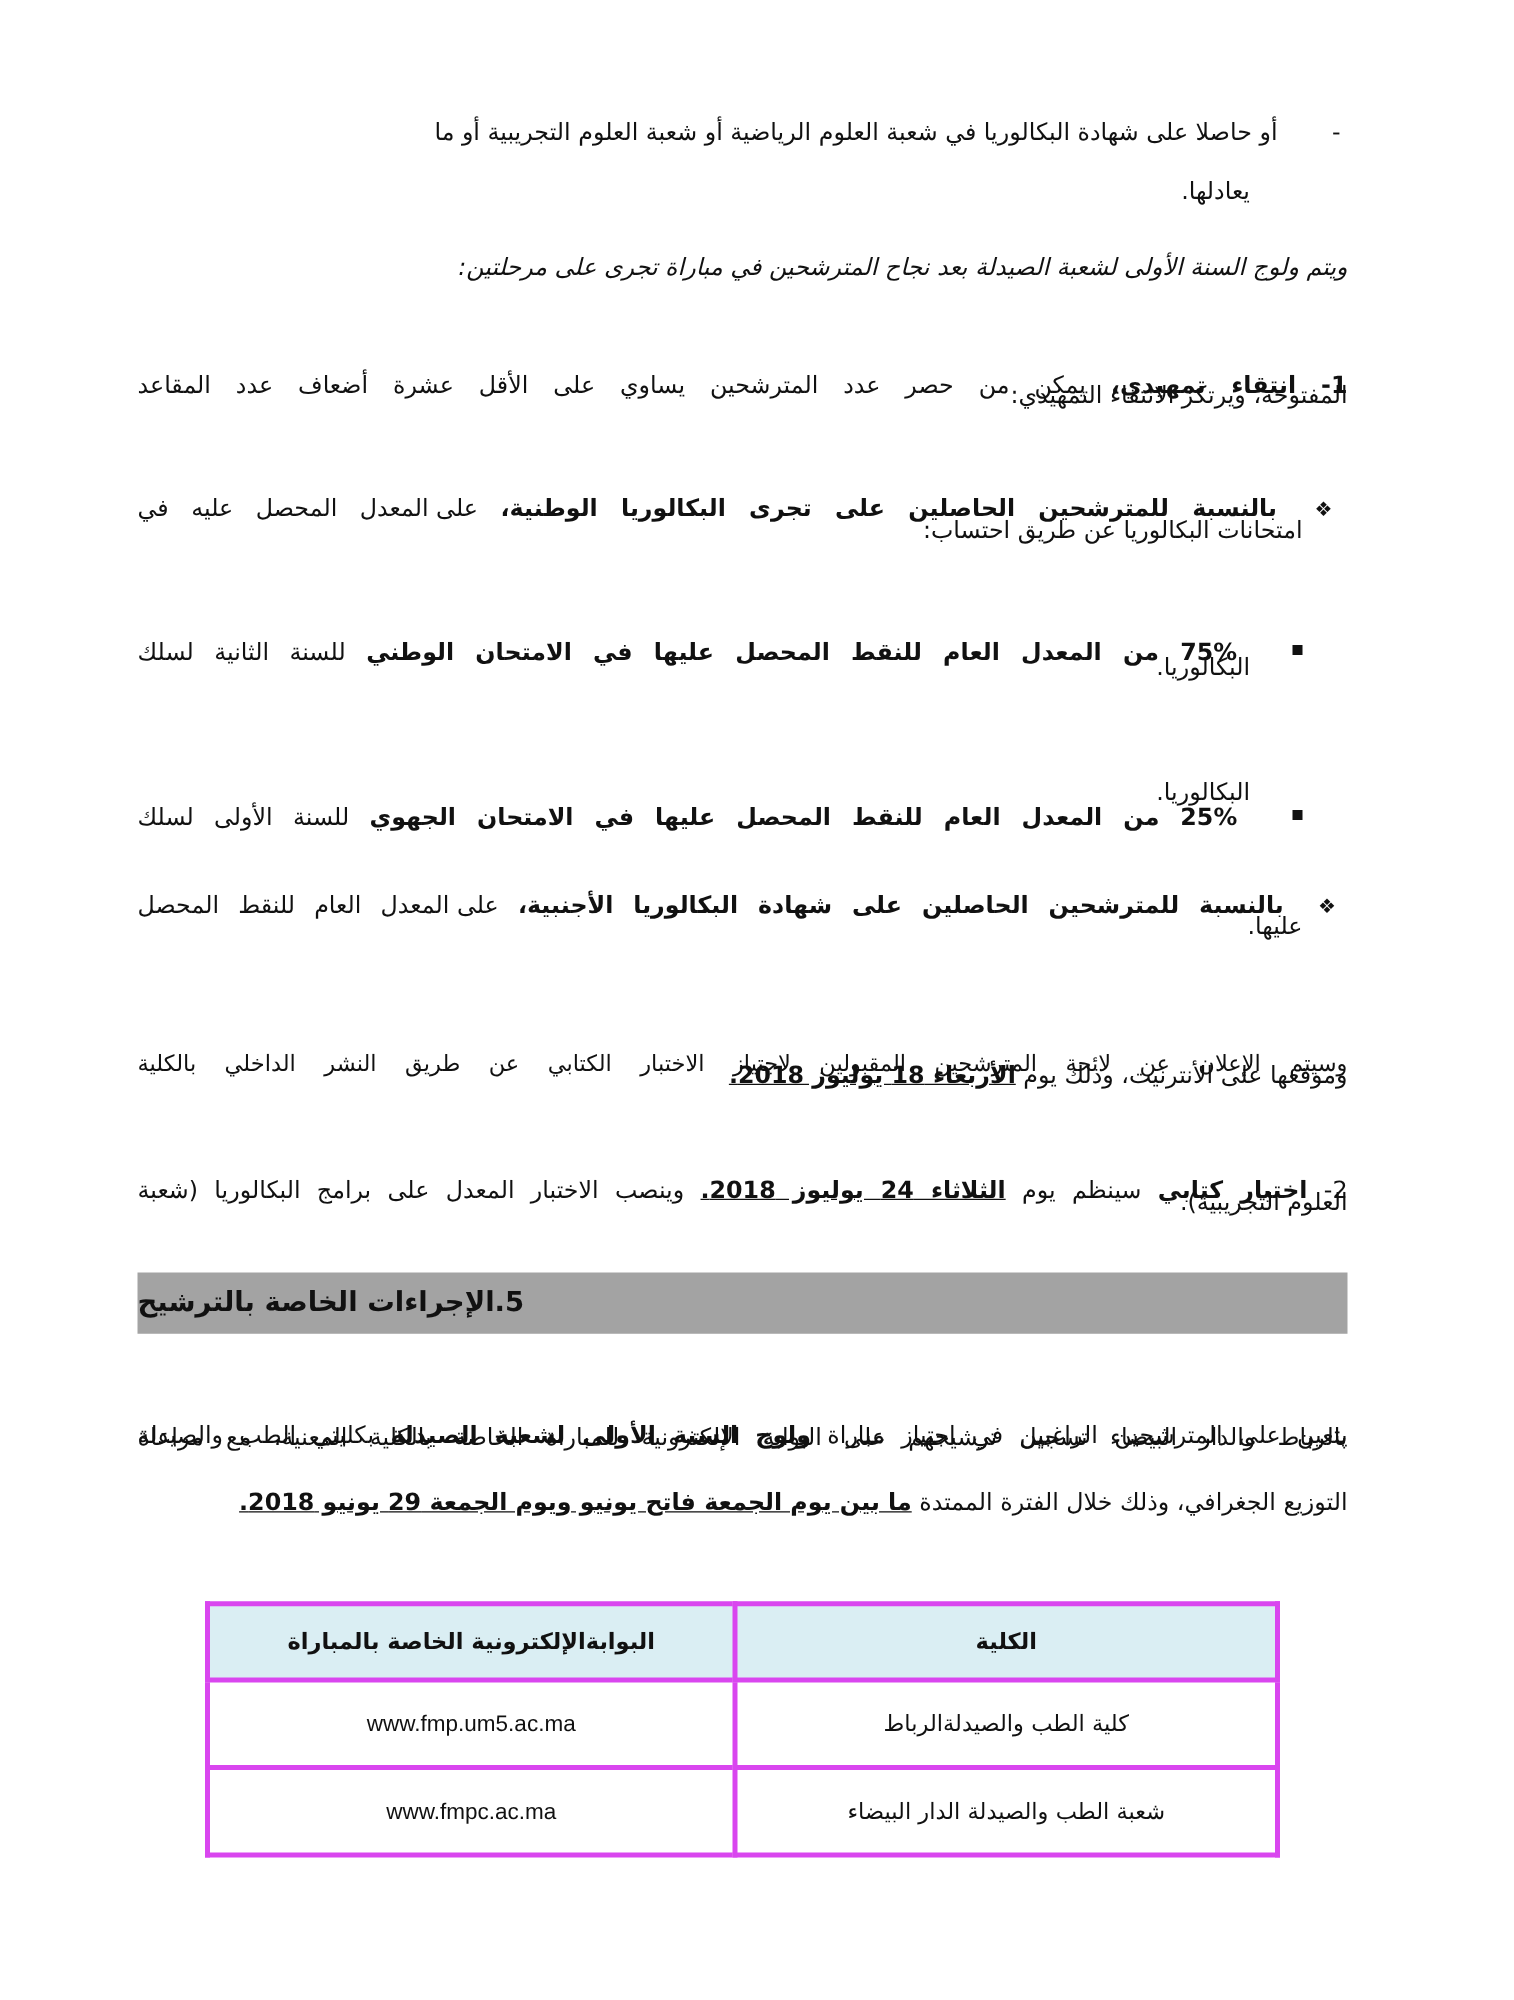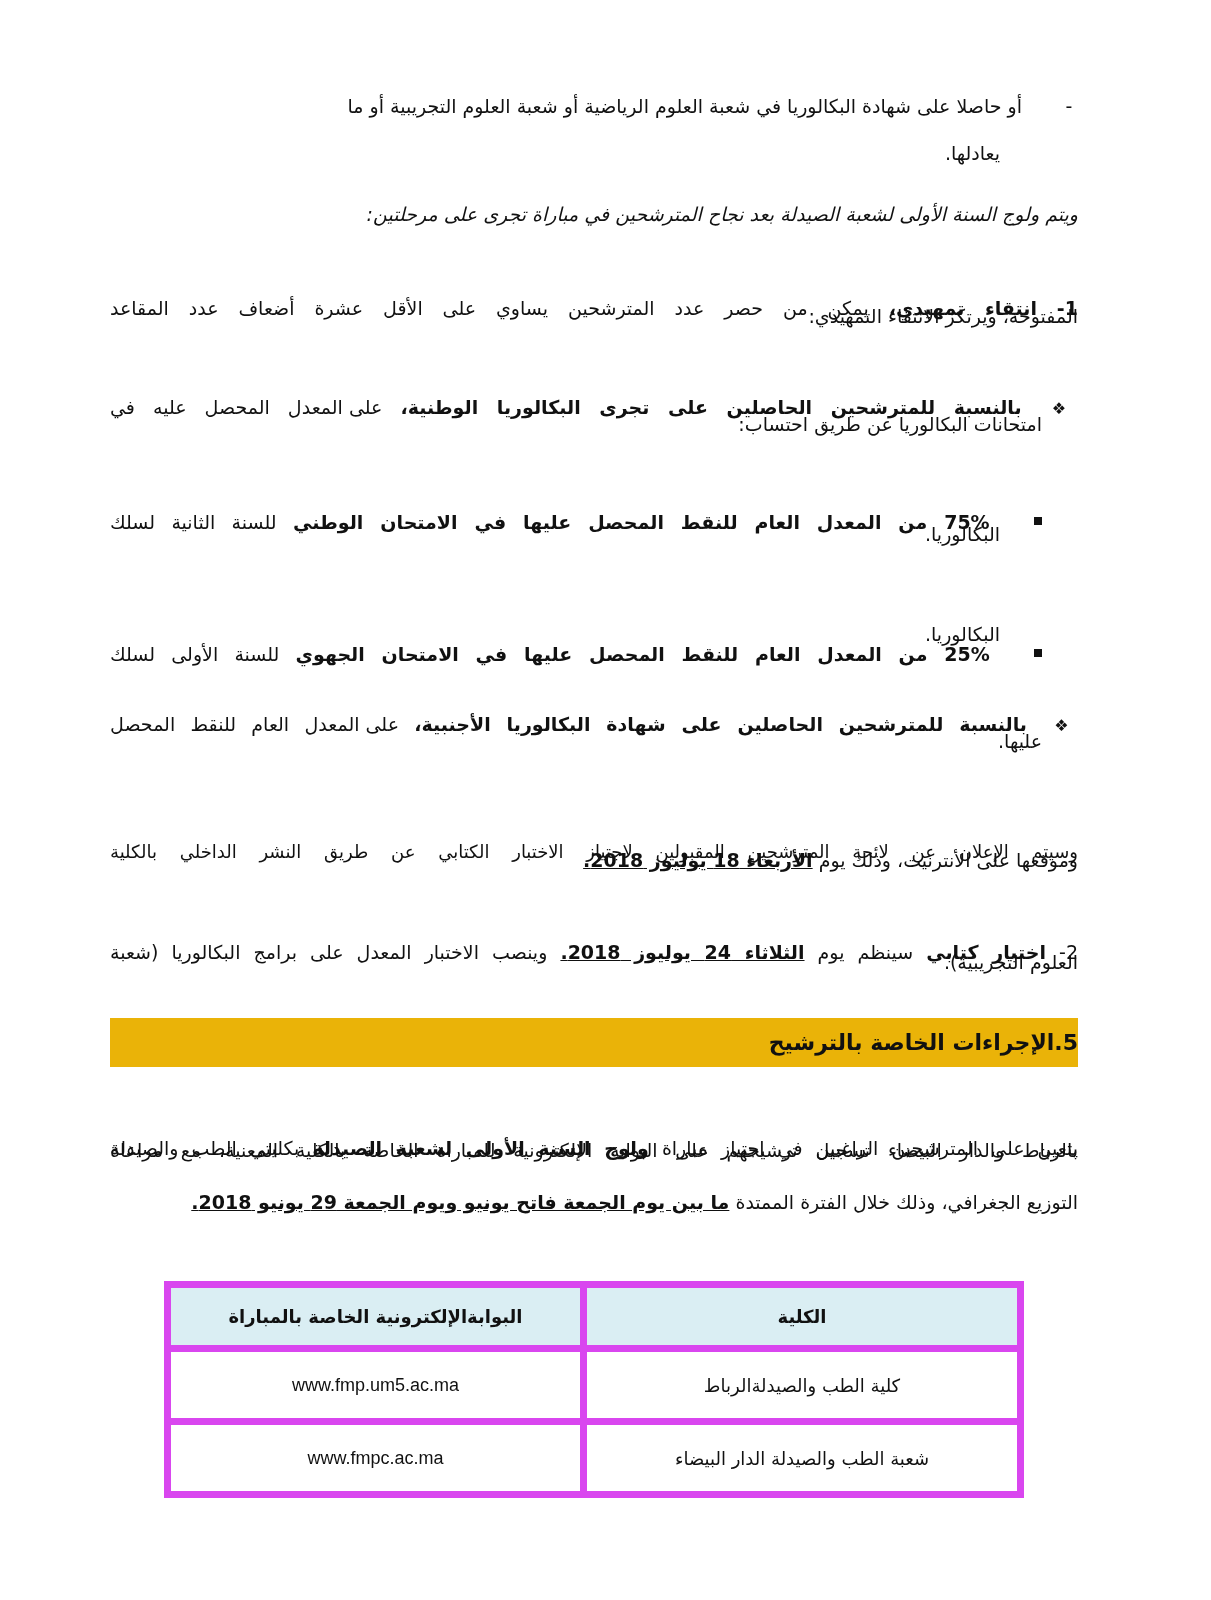--- a/index.html
+++ b/index.html
@@ -11,29 +11,29 @@
   .page { position: absolute; left: 110px; top: 0; width: 968px; direction: rtl; }
   .line { position: absolute; right: 0; left: 0; font-size: 19px; line-height: 28px; white-space: nowrap; text-align: right; }
   .just { text-align: justify; text-align-last: justify; white-space: normal; margin-top: 36px; }
   b, .b { font-weight: bold; }
   u, .u { text-decoration: underline; }
   .marker { display: inline-block; width: 18px; text-align: center; margin-left: 22px; }
   .sq { display: inline-block; width: 8px; height: 8px; background: #111; margin-left: 28px; vertical-align: middle; position: relative; top: -3px; }
   .diamond { font-size: 16px; margin-left: 12px; }
   .section-bar {
     position: absolute; left: 110px; top: 1018px; width: 968px; height: 49px;
-    background: #eab308; display: flex; align-items: center; justify-content: flex-start;
+    background: #a3a3a3; display: flex; align-items: center; justify-content: flex-end;
     font-size: 22px; font-weight: bold; direction: rtl;
   }
   table.portal {
     position: absolute; left: 164px; top: 1281px; width: 860px;
     border-collapse: collapse; direction: rtl; font-size: 18px;
   }
   table.portal td, table.portal th {
-    border: 7px solid #d946ef; text-align: center; height: 66px; padding: 0;
+    border: 4px solid #d946ef; text-align: center; height: 66px; padding: 0;
   }
   table.portal th { background: #daeef3; font-weight: bold; height: 57px; }
   table.portal td.url { direction: ltr; font-family: "Liberation Sans", sans-serif; }
   .col-fac { width: 430px; }
 </style>
 </head>
 <body>
 
 <div class="page">
 

